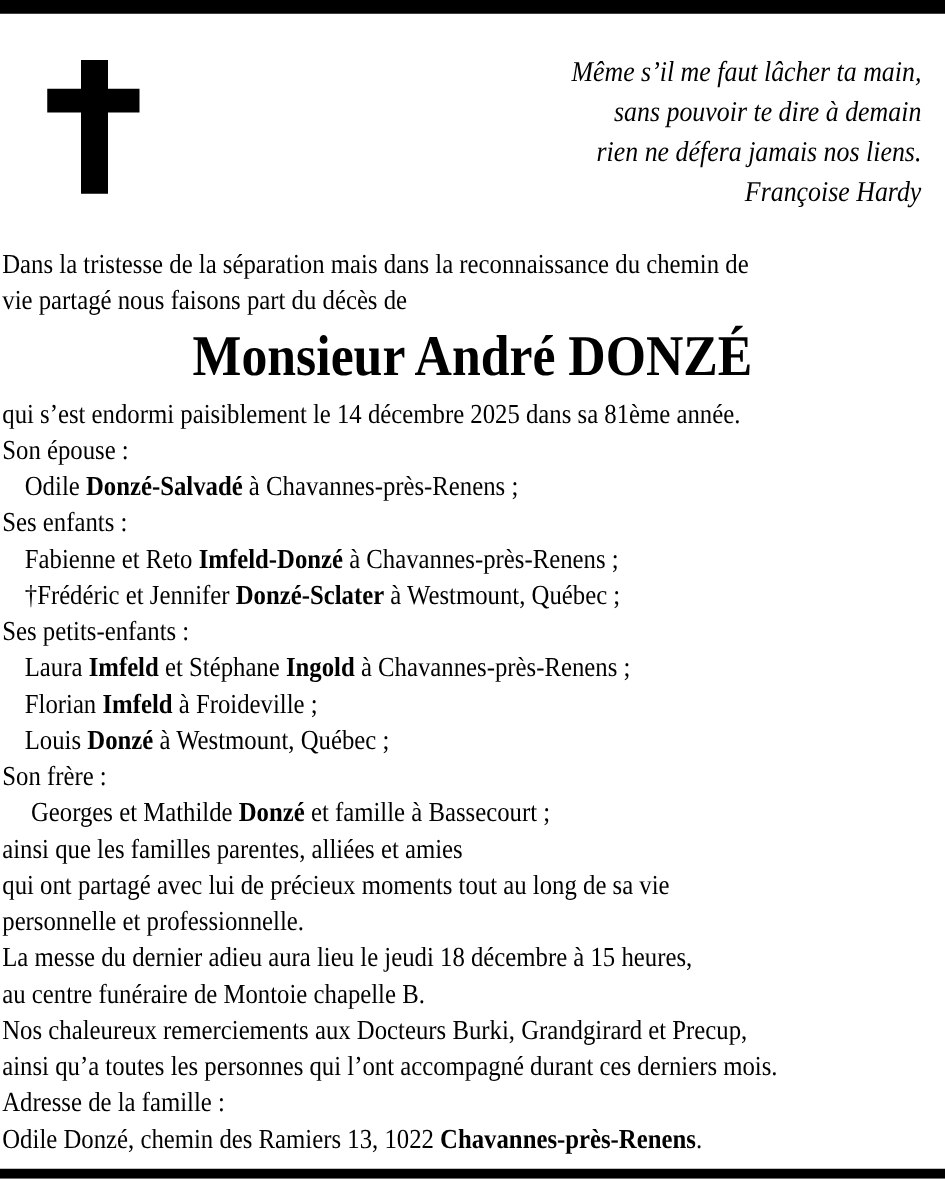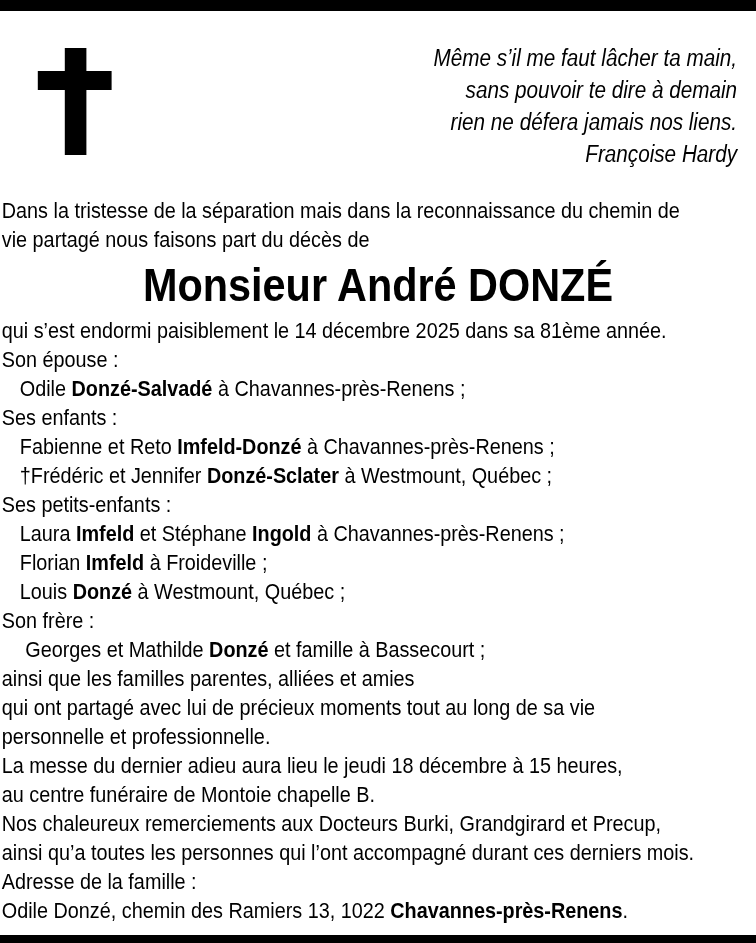--- a/index.html
+++ b/index.html
@@ -11,20 +11,21 @@
     height: 943px;
     background: #ffffff;
     position: relative;
     overflow: hidden;
     font-family: "Liberation Sans", sans-serif;
     color: #000000;
   }
   .page {
     position: absolute;
     inset: 0;
+    font-family: Liberation Serif, serif;
   }
   .top-bar {
     position: absolute;
     top: 0; left: 0;
     width: 756px;
     height: 11px;
     background: #000000;
   }
   .bottom-bar {
     position: absolute;

